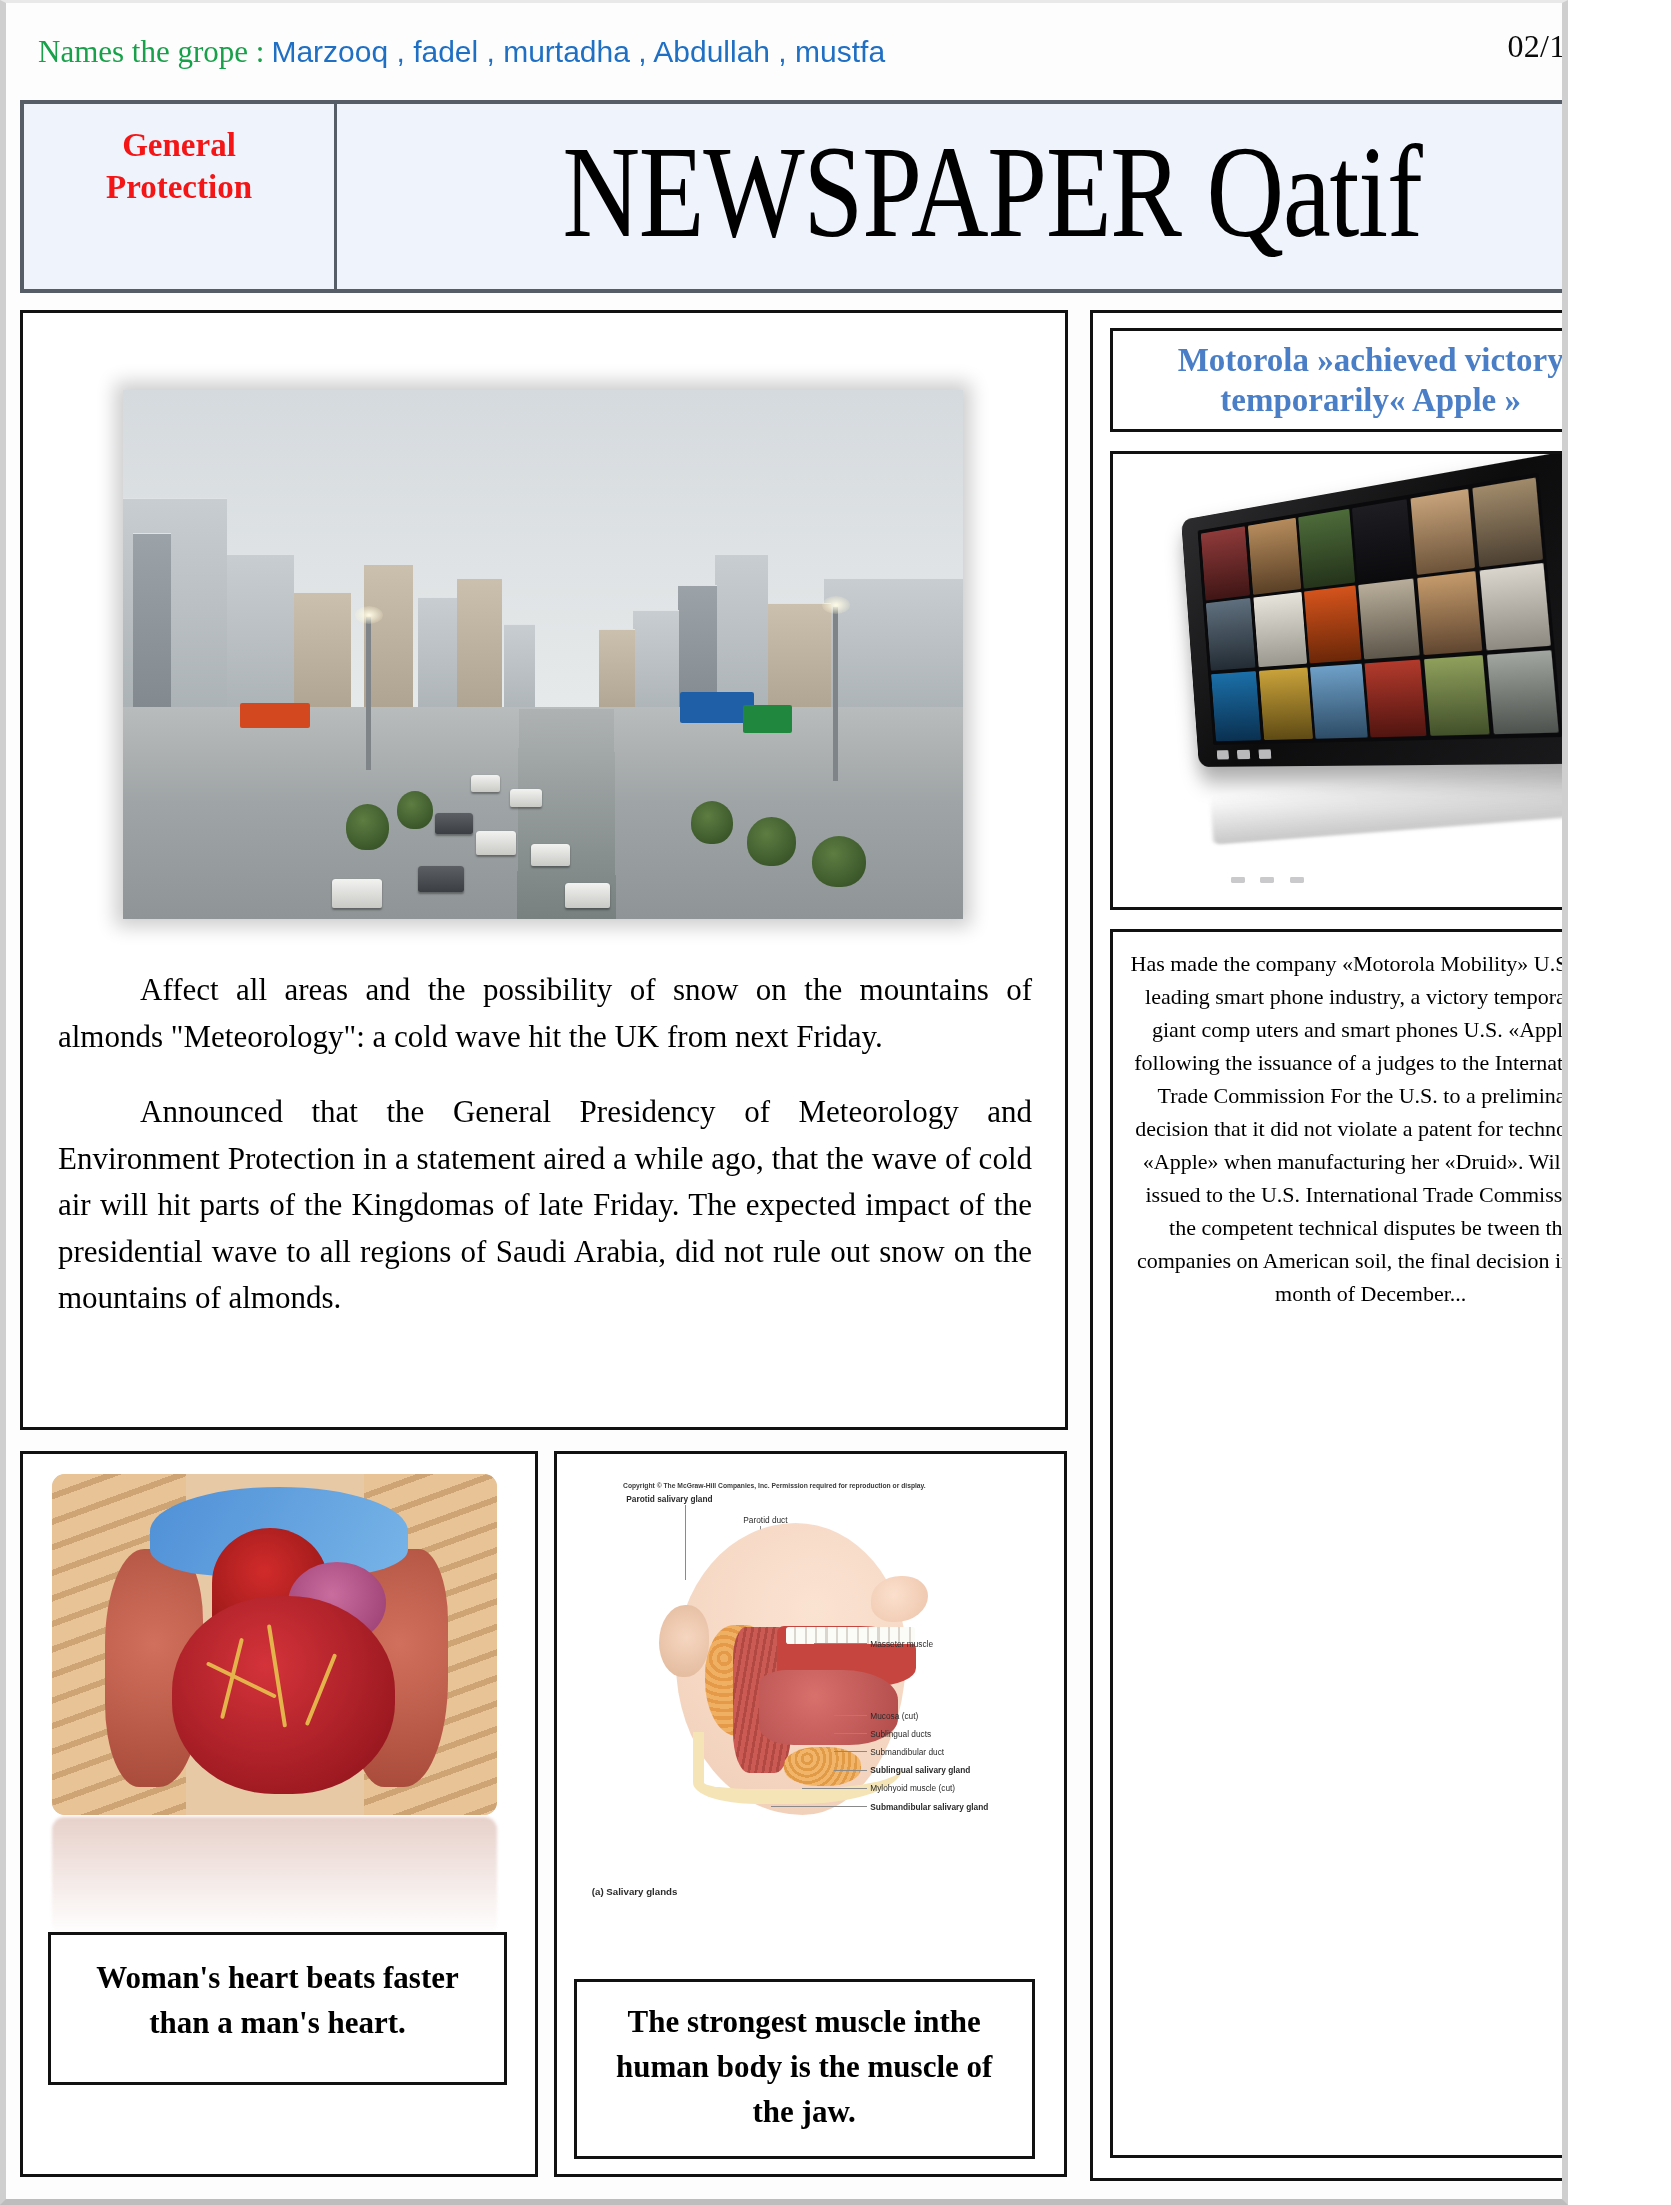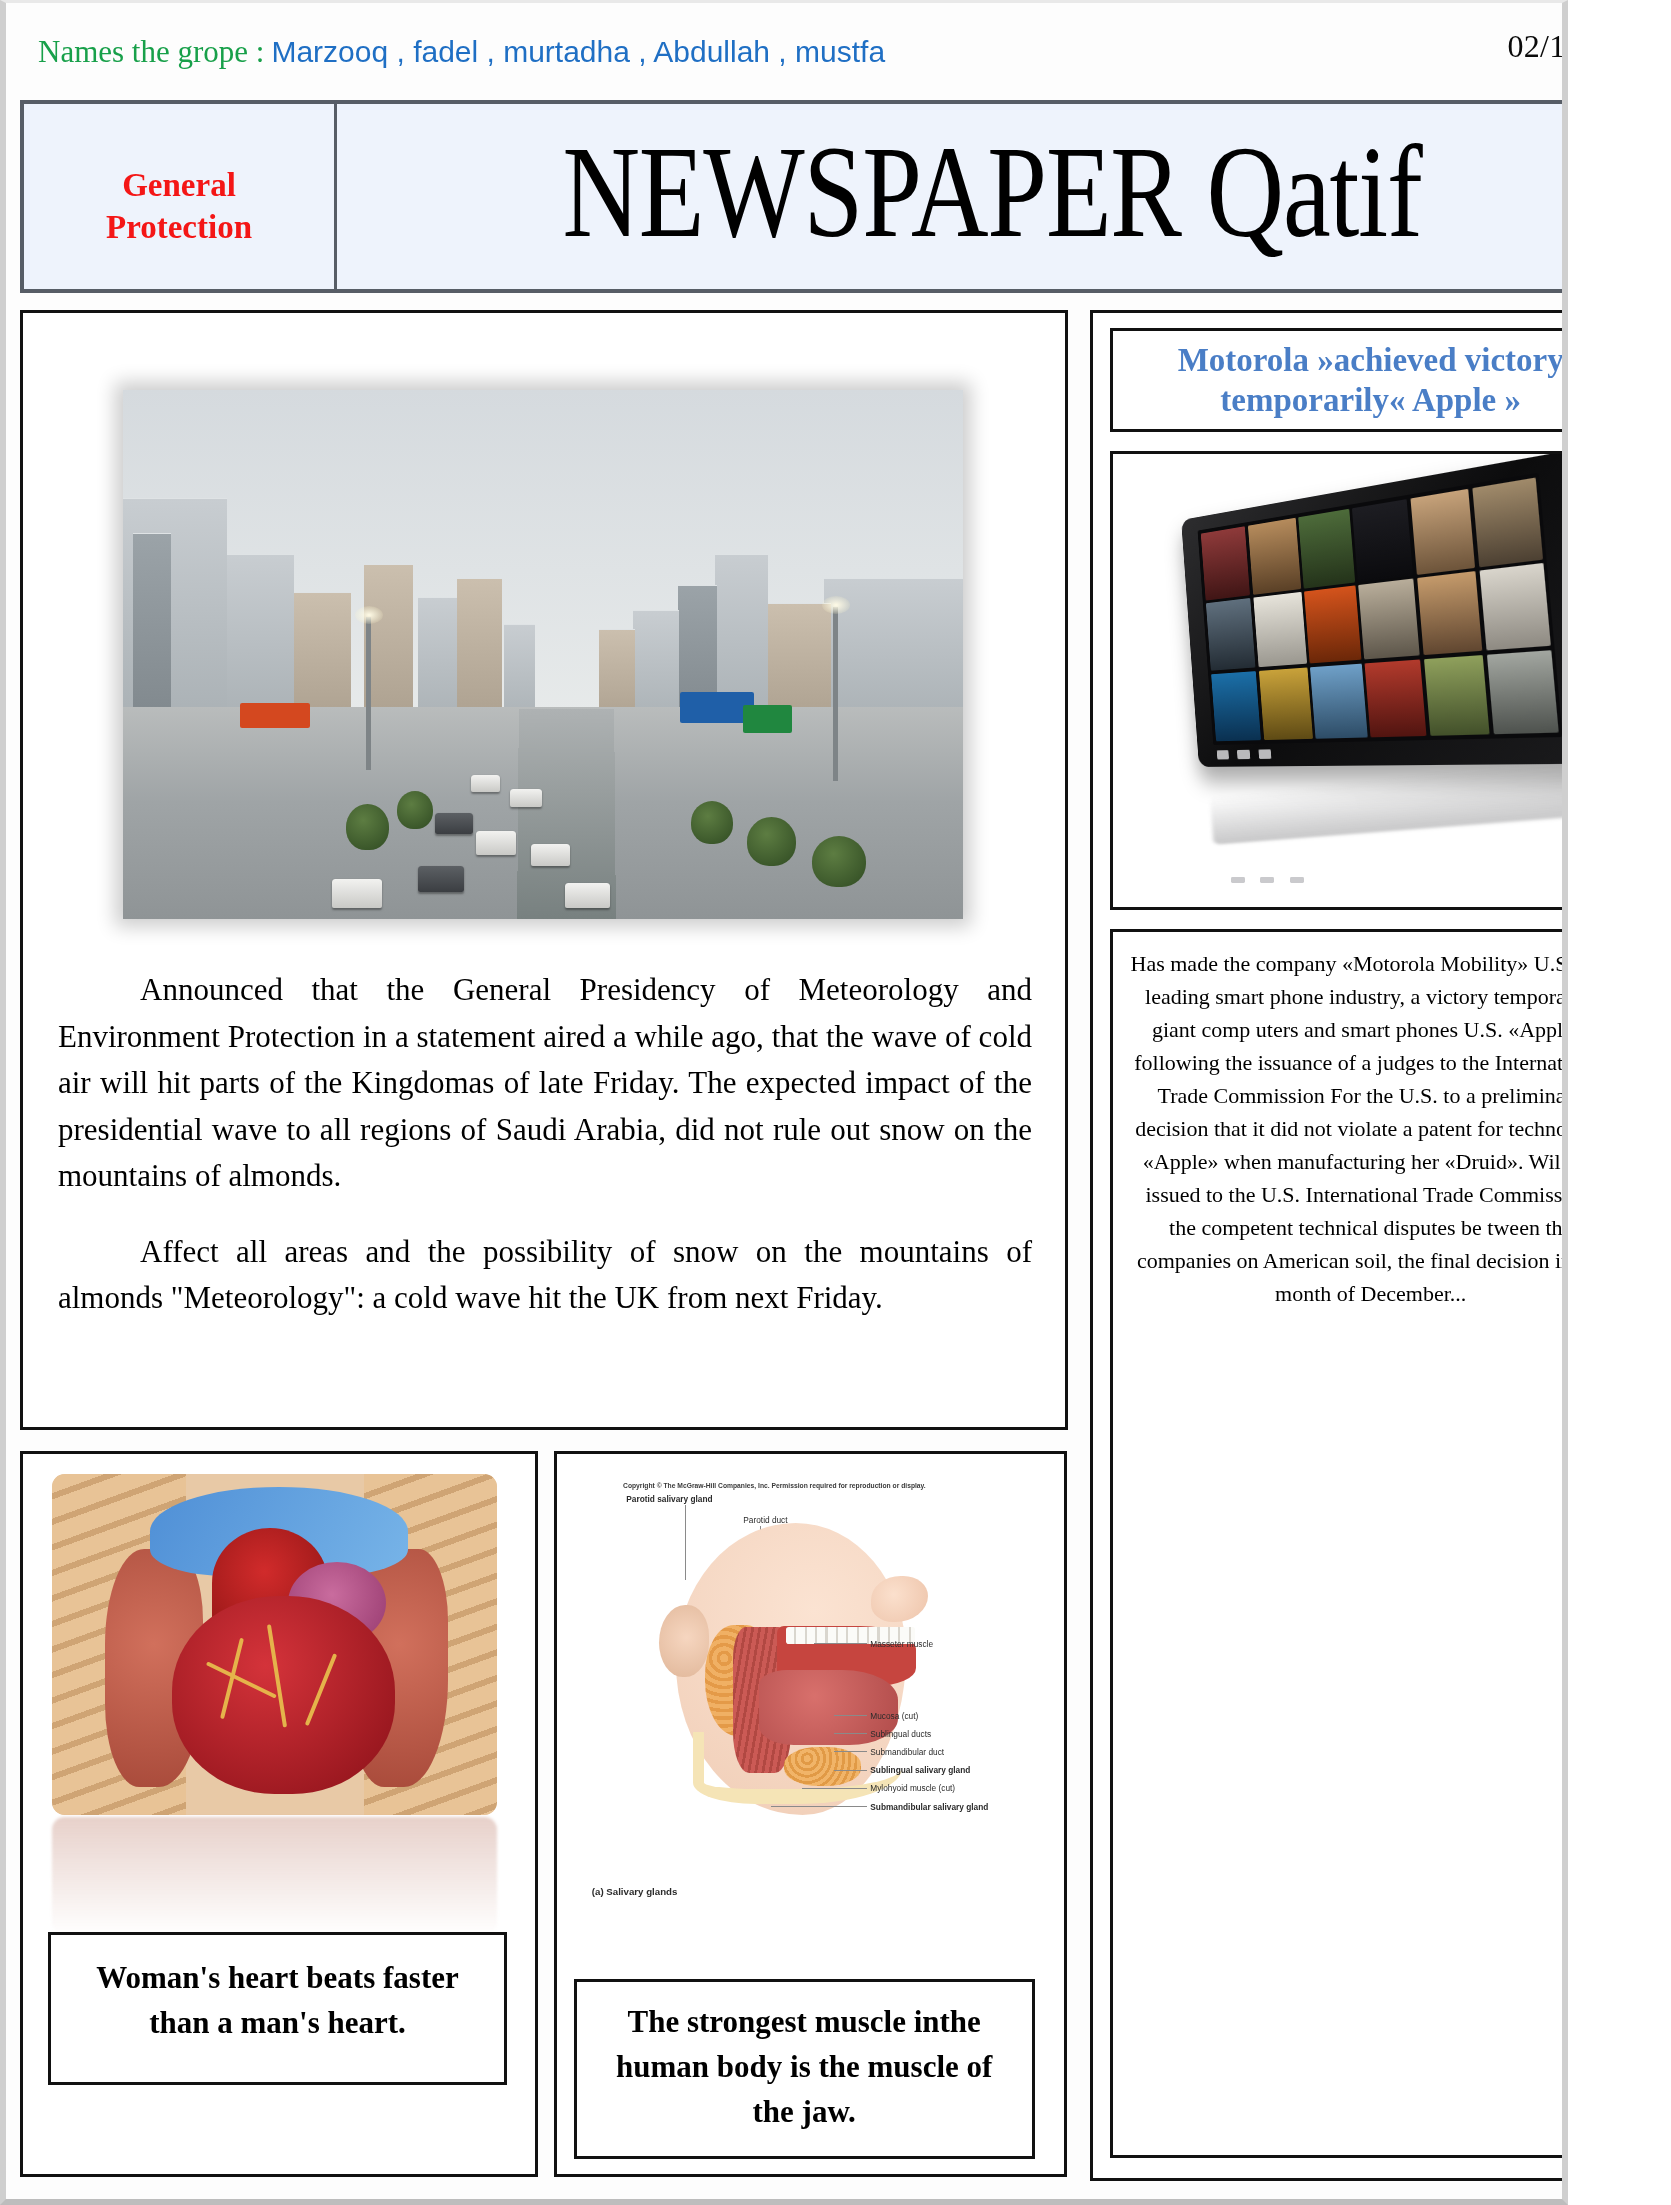--- a/index.html
+++ b/index.html
@@ -67,21 +67,21 @@
     border: 4.2px solid #575d66;
     display: flex;
     align-items: stretch;
   }
   #general-info-cell {
     width: 313px;
     border-right: 3.5px solid #575d66;
     display: flex;
     flex-direction: column;
     align-items: center;
-    justify-content: center;
+    justify-content: flex-start;
     padding-top: 19.5px;
   }
   .gi-line {
     font-family: "Liberation Serif", "DejaVu Serif", serif;
     font-weight: bold;
     font-size: 33px;
     color: #f41616;
     line-height: 1.28;
     text-align: center;
   }
@@ -596,22 +596,22 @@
             <div class="car dk" style="left:312px;bottom:16%;width:38px;height:21px;"></div>
             <div class="car" style="left:353px;bottom:12%;width:40px;height:24px;"></div>
             <div class="car" style="left:408px;bottom:10%;width:39px;height:22px;"></div>
             <div class="car dk" style="left:295px;bottom:5%;width:46px;height:26.4px;"></div>
             <div class="car" style="left:209px;bottom:2%;width:50px;height:29px;"></div>
             <div class="car" style="left:442px;bottom:2%;width:45px;height:25px;"></div>
           </div>
         </div>
 
         <div id="lead-text">
+          <p>Affect all areas and the possibility of snow on the mountains of almonds      "Meteorology": a   cold   wave hit   the UK from next Friday.</p>
           <p>Announced   that the   General   Presidency of   Meteorology and Environment  Protection  in  a  statement aired a  while  ago, that the  wave  of cold  air will  hit parts  of  the  Kingdomas  of late Friday. The expected impact of the  presidential wave to  all  regions of Saudi Arabia, did not rule out snow on the mountains of almonds.</p>
-          <p>Affect all areas and the possibility of snow on the mountains of almonds      "Meteorology": a   cold   wave hit   the UK from next Friday.</p>
         </div>
       </div>
 
       <div id="jaw-box">
         <div id="jaw-img">
           <div id="jaw-copyright">Copyright © The McGraw-Hill Companies, Inc. Permission required for reproduction or display.</div>
 
           <div class="jaw-lbl b" style="left:54px;top:25px;">Parotid salivary gland</div>
           <div class="jaw-leader v" style="left:113px;top:36px;height:75px;"></div>
 

